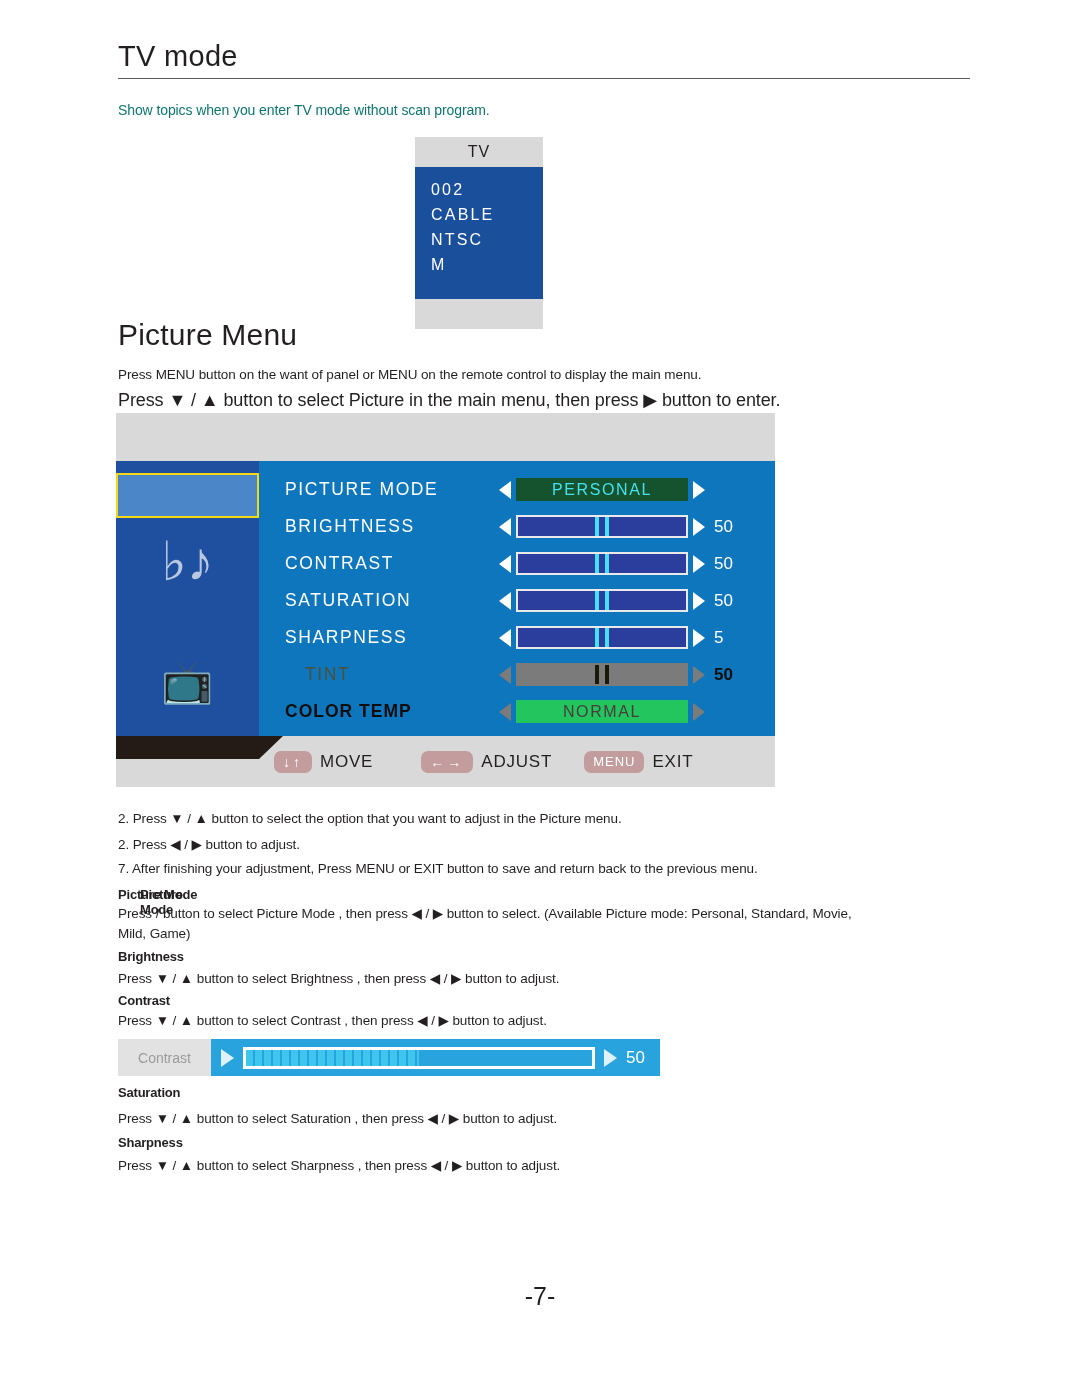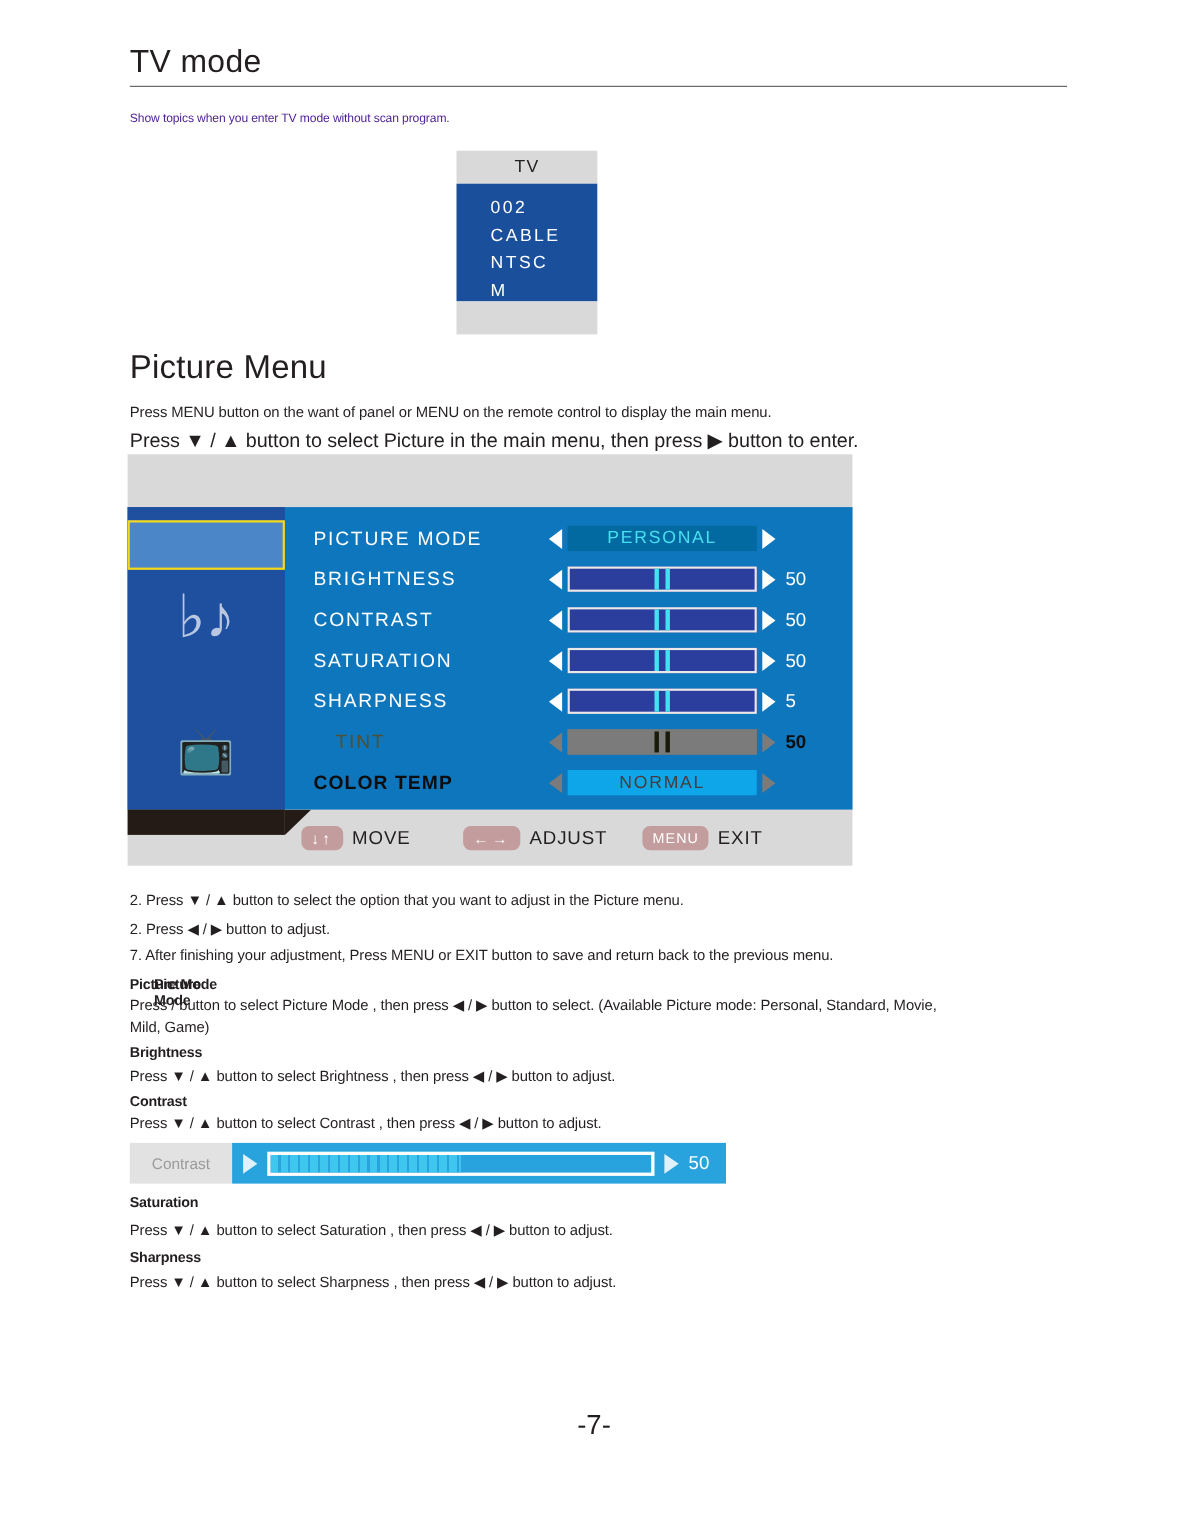--- a/index.html
+++ b/index.html
@@ -30,22 +30,22 @@
     top: 78px;
     width: 852px;
     height: 1px;
     background: #5a5a5a;
   }
 
   .intro-line {
     position: absolute;
     left: 118px;
     top: 102px;
-    font-size: 11px;
-    color: #4c1d95;
+    font-size: 14px;
+    color: #0f766e;
     letter-spacing: -0.1px;
   }
 
   
   .tvbox {
     position: absolute;
     left: 415px;
     top: 137px;
     width: 128px;
     height: 167px;
@@ -54,23 +54,23 @@
     height: 30px;
     background: #d9d9d9;
     display: flex;
     align-items: center;
     justify-content: center;
     font-size: 16px;
     color: #231f20;
     letter-spacing: 1px;
   }
   .tvbox-body {
-    height: 107px;
+    height: 132px;
     background: #1a4f9c;
-    padding: 10px 0 0 31px;
+    padding: 10px 0 0 16px;
   }
   .tvbox-body div {
     color: #ffffff;
     font-size: 16px;
     letter-spacing: 2.2px;
     line-height: 25px;
   }
   .tvbox-foot {
     height: 30px;
     background: #d9d9d9;
@@ -174,29 +174,29 @@
     border-bottom: 9px solid transparent;
   }
   .tri.left  { border-right: 12px solid #ffffff; }
   .tri.right { border-left: 12px solid #ffffff; }
   .tri.left.gray  { border-right-color: #7b7b7b; }
   .tri.right.gray { border-left-color: #7b7b7b; }
 
   .valbox {
     width: 172px;
     height: 23px;
-    background: #0369a1;
+    background: #14532d;
     display: flex;
     align-items: center;
     justify-content: center;
     font-size: 16px;
     letter-spacing: 1.6px;
     color: #46e0f0;
   }
-  .valbox.gray { background: #0ea5e9; color: #4a3b3b; }
+  .valbox.gray { background: #22c55e; color: #4a3b3b; }
 
   .slider {
     position: relative;
     width: 172px;
     height: 23px;
     background: #2b3e9e;
     border: 2px solid #e9e9e9;
   }
   .slider.gray { background: #7b7b7b; border-color: #7b7b7b; }
   .thumb {

